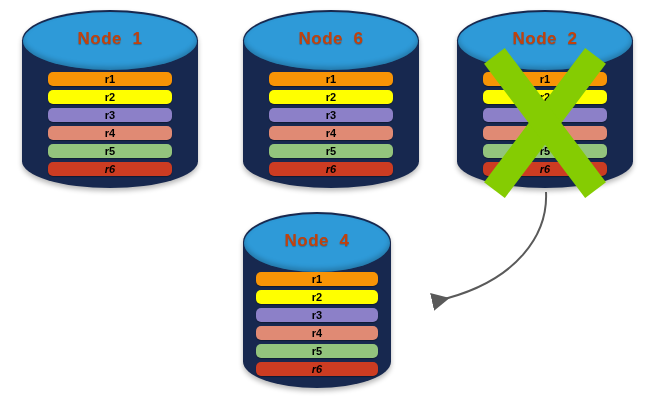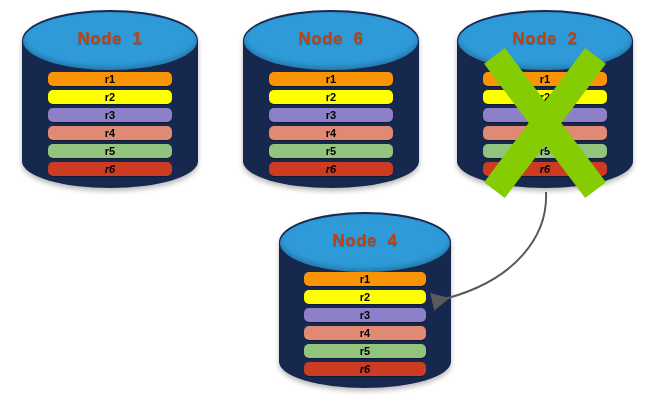--- a/index.html
+++ b/index.html
@@ -155,21 +155,21 @@
       <div class="row-bar" style="width:124px; background:#e08a74;">r4</div>
       <div class="row-bar" style="width:124px; background:#93c47d;">r5</div>
       <div class="row-bar" style="width:124px; background:#cc3c22;">r6</div>
     </div>
     <div class="x-mark" style="left:31px; top:40px; width:114px; height:146px;">
       <div class="x-bar a"></div>
       <div class="x-bar b"></div>
     </div>
   </div>
 
-  <div class="node" style="left:243px; top:212px; width:172px; height:176px;margin-left:36px;">
+  <div class="node" style="left:243px; top:212px; width:148px; height:176px;">
     <div class="cyl-body"></div>
     <div class="cyl-top"></div>
     <div class="cyl-top-label" style="height:58px;">Node  4</div>
     <div class="rows" style="top:60px;">
       <div class="row-bar" style="width:122px; background:#f89406;">r1</div>
       <div class="row-bar" style="width:122px; background:#ffff00;">r2</div>
       <div class="row-bar" style="width:122px; background:#8c80c8;">r3</div>
       <div class="row-bar" style="width:122px; background:#e08a74;">r4</div>
       <div class="row-bar" style="width:122px; background:#93c47d;">r5</div>
       <div class="row-bar" style="width:122px; background:#cc3c22;">r6</div>

